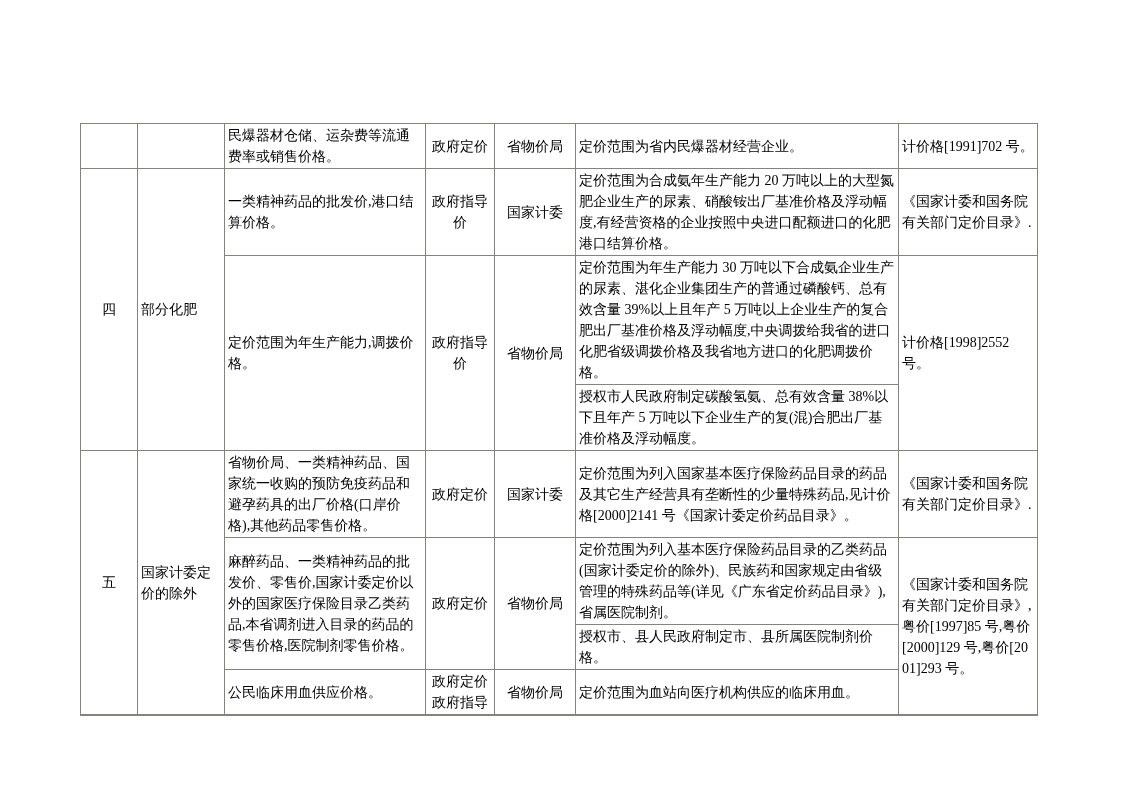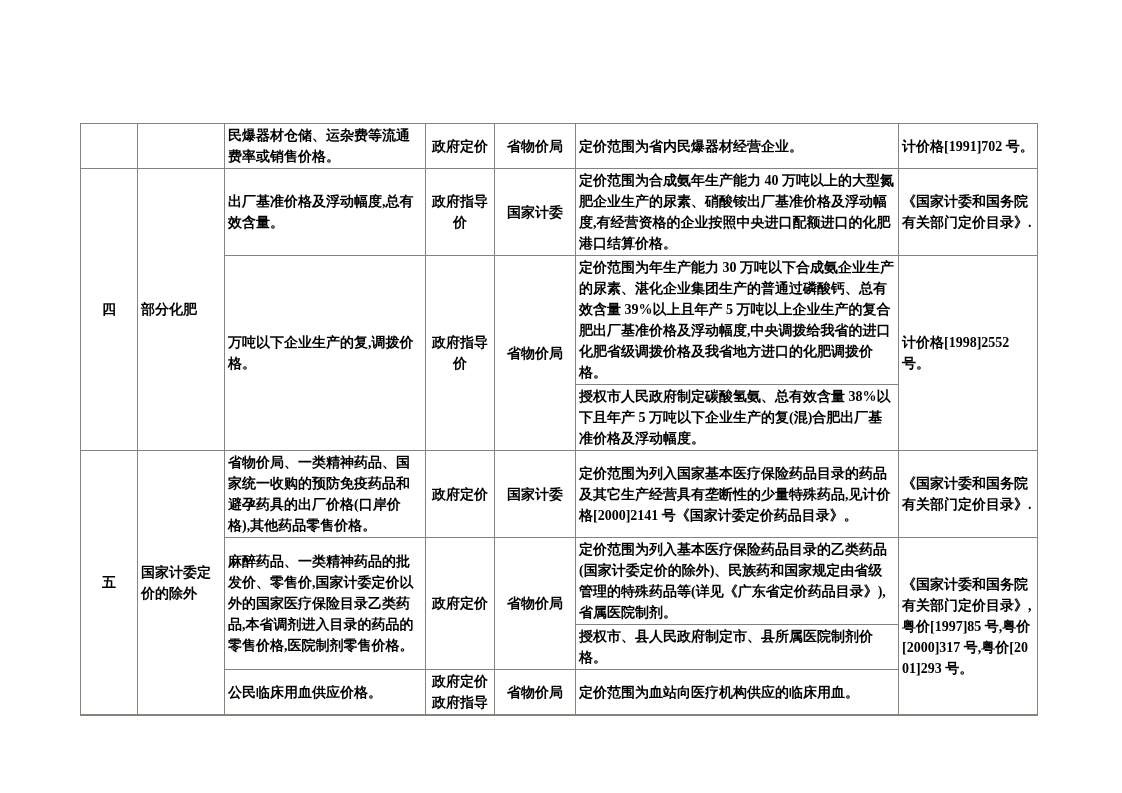--- a/index.html
+++ b/index.html
@@ -3,21 +3,21 @@
 <meta charset="utf-8">
 <style>
   html,body{margin:0;padding:0;}
   body{
     width:1122px;height:793px;background:#ffffff;position:relative;
     font-family:"Liberation Serif","DejaVu Serif",serif;color:#000;
   }
   .doc-table-wrap{position:absolute;left:80px;top:123px;}
   table.price-table{
     border-collapse:collapse;table-layout:fixed;width:957px;
-    border:1px solid #84847b;border-bottom:2px solid #84847b;font-weight:bold;
+    border:1px solid #84847b;border-bottom:2px solid #84847b;
   }
   table.price-table td{
     border:1px solid #84847b;
     font-size:14px;line-height:21px;
     padding:1px 3px;
     vertical-align:middle;
     word-break:break-all;
     overflow:hidden;
   }
   td.c-center{text-align:center;}
@@ -52,29 +52,29 @@
       <td class="c-left">民爆器材仓储、运杂费等流通费率或销售价格。</td>
       <td class="c-center">政府定价</td>
       <td class="c-center">省物价局</td>
       <td class="c-left">定价范围为省内民爆器材经营企业。</td>
       <td class="c-left">计价格[1991]702 号。</td>
     </tr>
 
     <tr style="height:84px;">
       <td class="c-center" rowspan="3">四</td>
       <td class="c-left" rowspan="3">部分化肥</td>
-      <td class="c-left">出厂基准价格及浮动幅度,总有效含量。</td>
+      <td class="c-left">一类精神药品的批发价,港口结算价格。</td>
       <td class="c-center">政府指导价</td>
       <td class="c-center">国家计委</td>
-      <td class="c-left">定价范围为合成氨年生产能力 40 万吨以上的大型氮肥企业生产的尿素、硝酸铵出厂基准价格及浮动幅度,有经营资格的企业按照中央进口配额进口的化肥港口结算价格。</td>
+      <td class="c-left">定价范围为合成氨年生产能力 20 万吨以上的大型氮肥企业生产的尿素、硝酸铵出厂基准价格及浮动幅度,有经营资格的企业按照中央进口配额进口的化肥港口结算价格。</td>
       <td class="c-left">《国家计委和国务院有关部门定价目录》.</td>
     </tr>
 
     <tr style="height:124px;">
-      <td class="c-left" rowspan="2">万吨以下企业生产的复,调拨价格。</td>
+      <td class="c-left" rowspan="2">定价范围为年生产能力,调拨价格。</td>
       <td class="c-center" rowspan="2">政府指导价</td>
       <td class="c-center" rowspan="2">省物价局</td>
       <td class="c-left">定价范围为年生产能力 30 万吨以下合成氨企业生产的尿素、湛化企业集团生产的普通过磷酸钙、总有效含量 39%以上且年产 5 万吨以上企业生产的复合肥出厂基准价格及浮动幅度,中央调拨给我省的进口化肥省级调拨价格及我省地方进口的化肥调拨价格。</td>
       <td class="c-left" rowspan="2">计价格[1998]2552 号。</td>
     </tr>
 
     <tr style="height:61px;">
       <td class="c-left">授权市人民政府制定碳酸氢氨、总有效含量 38%以下且年产 5 万吨以下企业生产的复(混)合肥出厂基准价格及浮动幅度。</td>
     </tr>
 
@@ -86,21 +86,21 @@
       <td class="c-center">国家计委</td>
       <td class="c-left">定价范围为列入国家基本医疗保险药品目录的药品及其它生产经营具有垄断性的少量特殊药品,见计价格[2000]2141 号《国家计委定价药品目录》。</td>
       <td class="c-left">《国家计委和国务院有关部门定价目录》.</td>
     </tr>
 
     <tr style="height:84px;">
       <td class="c-left" rowspan="2">麻醉药品、一类精神药品的批发价、零售价,国家计委定价以外的国家医疗保险目录乙类药品,本省调剂进入目录的药品的零售价格,医院制剂零售价格。</td>
       <td class="c-center" rowspan="2">政府定价</td>
       <td class="c-center" rowspan="2">省物价局</td>
       <td class="c-left">定价范围为列入基本医疗保险药品目录的乙类药品(国家计委定价的除外)、民族药和国家规定由省级管理的特殊药品等(详见《广东省定价药品目录》),省属医院制剂。</td>
-      <td class="c-left" rowspan="3">《国家计委和国务院有关部门定价目录》,粤价[1997]85 号,粤价[2000]317 号,粤价[2001]293 号。</td>
+      <td class="c-left" rowspan="3">《国家计委和国务院有关部门定价目录》,粤价[1997]85 号,粤价[2000]129 号,粤价[2001]293 号。</td>
     </tr>
 
     <tr style="height:26px;">
       <td class="c-left">授权市、县人民政府制定市、县所属医院制剂价格。</td>
     </tr>
 
     <tr style="height:34px;margin-top:48px;">
       <td class="c-left">公民临床用血供应价格。</td>
       <td class="c-center">政府定价政府指导</td>
       <td class="c-center">省物价局</td>

